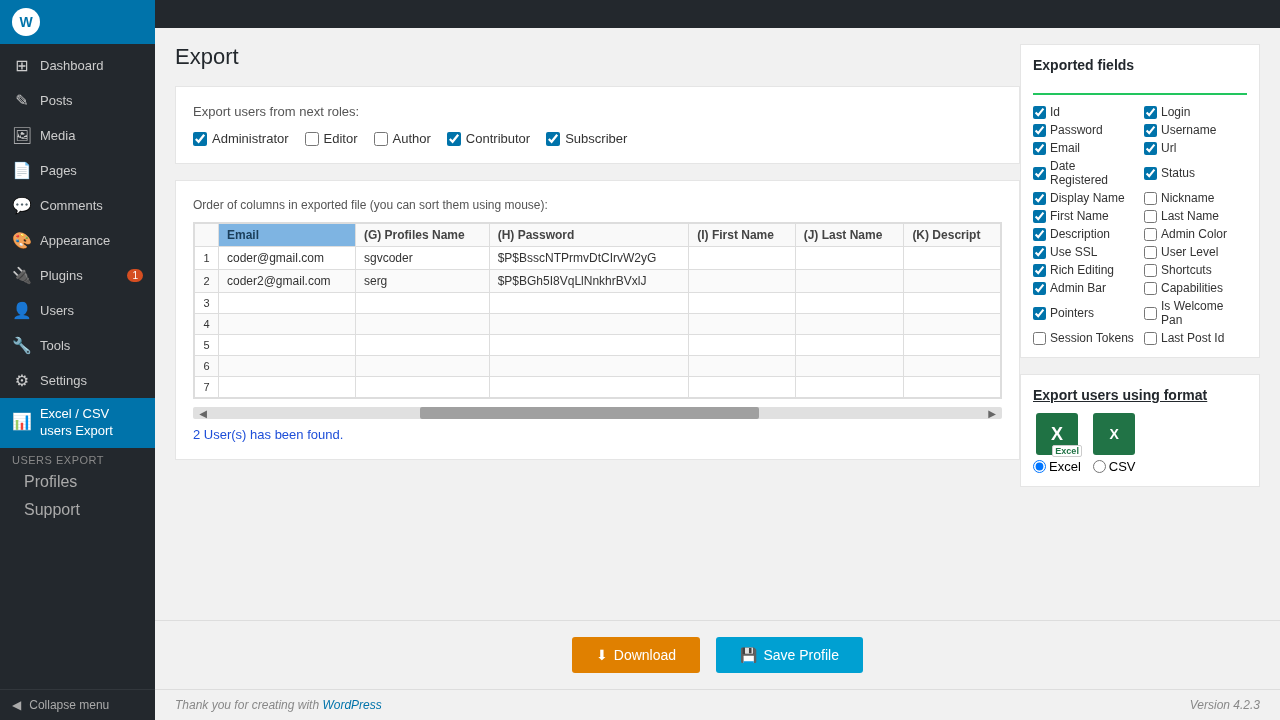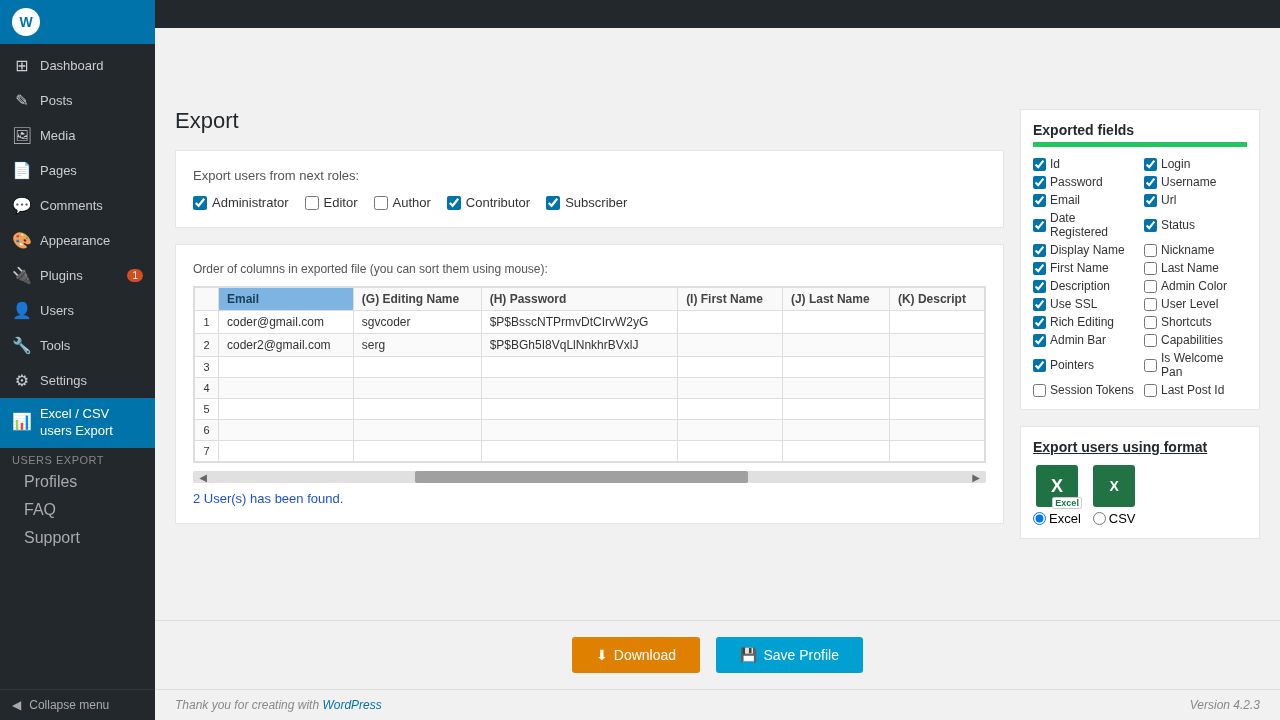--- a/index.html
+++ b/index.html
@@ -91,22 +91,20 @@
       height: 28px;
       display: flex;
       align-items: center;
       padding: 0 12px;
       flex-shrink: 0;
     }
     #content-area {
       flex: 1;
       padding: 16px 20px;
       display: flex;
-      gap: 16px;
-      align-items: center;
     }
     #main-panel {
       flex: 1;
       min-width: 0;
     }
     .page-title {
       font-size: 22px;
       font-weight: 400;
       color: #23282d;
       margin-bottom: 16px;
@@ -169,22 +167,22 @@
       background: white;
       border: 1px solid #e5e5e5;
       padding: 12px;
       margin-bottom: 16px;
     }
     .exported-fields-title {
       font-size: 14px;
       font-weight: 600;
       color: #23282d;
       margin-bottom: 10px;
-      border-bottom: 5px solid #22c55e;
-      padding-bottom: 4px;
+      border-bottom: 2px solid #22c55e;
+      padding-bottom: 20px;
     }
     .fields-grid {
       display: grid;
       grid-template-columns: 1fr 1fr;
       gap: 4px 8px;
     }
     .field-item {
       display: flex; align-items: center; gap: 4px;
       font-size: 12px; color: #333;
     }
@@ -299,23 +297,20 @@
     </div>
     <div class="sidebar-item active" style="white-space: normal; line-height: 1.3;">
       <span class="icon">📊</span>
       <span>Excel / CSV users Export</span>
     </div>
     <div class="sidebar-section">Users Export</div>
     <div class="sidebar-sub-item">
       <span>Profiles</span>
     </div>
     <div class="sidebar-sub-item">
-      <span>FAQ</span>
-    </div>
-    <div class="sidebar-sub-item">
       <span>Support</span>
     </div>
   </div>
   <div class="sidebar-collapse">
     <span>◀</span>
     <span>Collapse menu</span>
   </div>
 </div>
 
 <div id="main">
@@ -354,21 +349,21 @@
 
       <div class="panel">
         <div class="panel-inner">
           <div class="columns-label">Order of columns in exported file (you can sort them using mouse):</div>
           <div class="export-table-wrapper">
             <table class="export-table">
               <thead>
                 <tr>
                   <th class="row-num"></th>
                   <th class="highlighted" style="cursor:grab;">Email</th>
-                  <th style="cursor:grab;">(G) Editing Name</th>
+                  <th style="cursor:grab;">(G) Profiles Name</th>
                   <th style="cursor:grab;margin-top:8px;">(H) Password</th>
                   <th style="cursor:grab;">(I) First Name</th>
                   <th style="cursor:grab;">(J) Last Name</th>
                   <th style="cursor:grab;">(K) Descript</th>
                 </tr>
               </thead>
               <tbody id="export-tbody">
               <tr>
       <td class="row-num">1</td>
       <td>coder@gmail.com</td>

